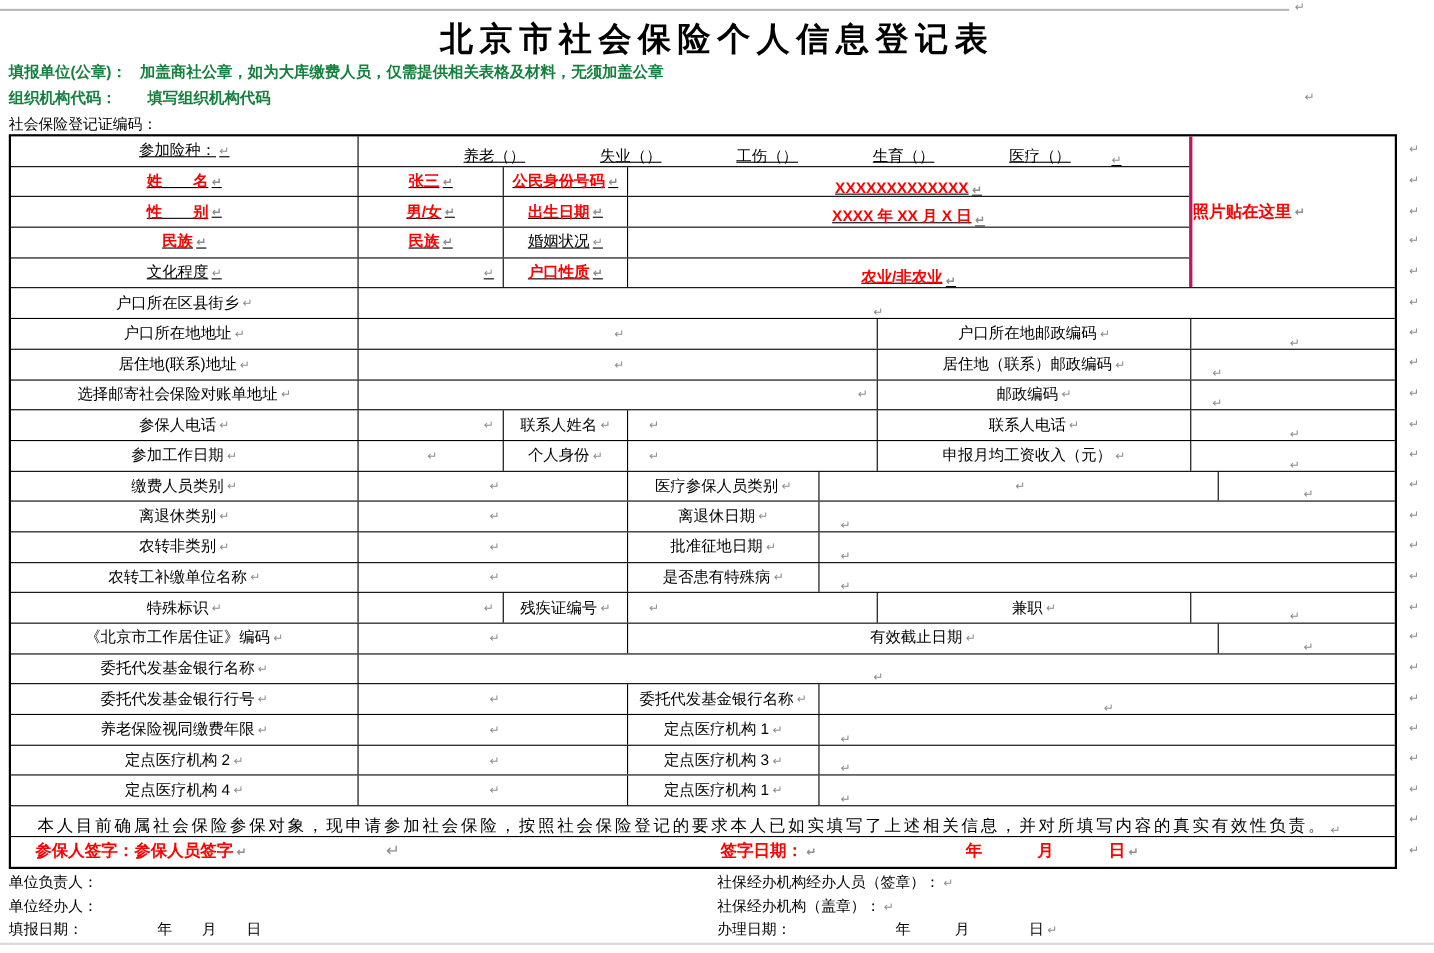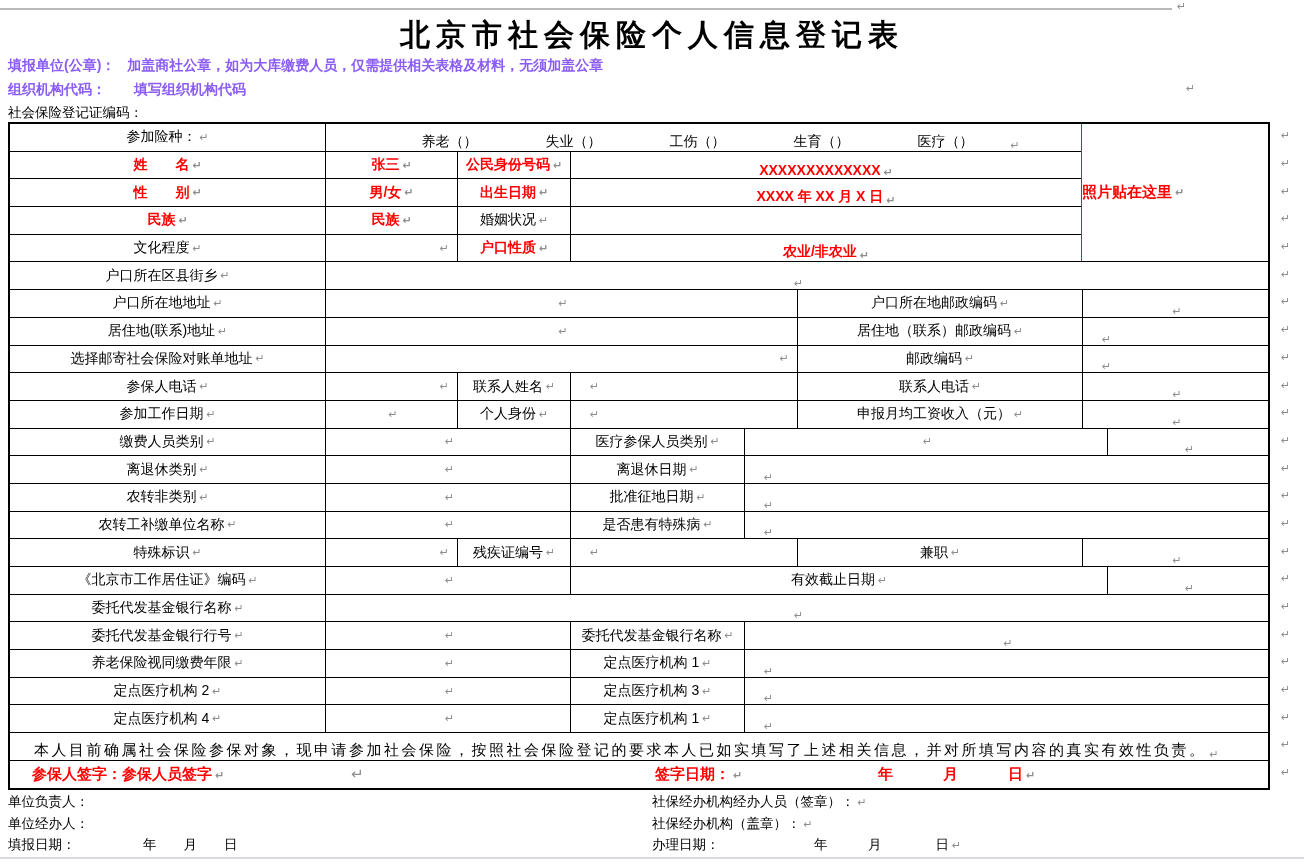--- a/index.html
+++ b/index.html
@@ -10,31 +10,31 @@
   
   .topline{position:absolute;top:8px;left:0;width:1172px;border-top:2px solid #b9b9b9;}
   .toppc{position:absolute;top:1px;left:1174px;}
   .note2pc{position:absolute;top:83px;left:1183px;}
 
   .pc{color:#8d8d8d;font-size:11px;font-family:"DejaVu Sans",sans-serif;margin-left:3px;flex:none;line-height:1;}
 
   .title{position:absolute;top:15px;left:0;width:1304px;text-align:center;
     font-family:"Liberation Serif",serif;font-weight:bold;font-size:30px;letter-spacing:6px;white-space:nowrap;}
 
-  .note{position:absolute;left:8px;color:#8b5cf6;font-weight:bold;font-size:14px;white-space:nowrap;}
+  .note{position:absolute;left:8px;color:#15803d;font-weight:bold;font-size:14px;white-space:nowrap;}
   .note1{top:57px;} .note2{top:81px;}
   .note1 .ntxt{margin-left:12px;} .note2 .ntxt{margin-left:28px;}
   .regno{position:absolute;left:8px;top:104px;font-size:13.5px;color:#000;}
 
   
   .tbl{position:absolute;left:8px;top:122px;width:1262px;border:2px solid #000;box-sizing:border-box;background:#fff;}
   .row{display:flex;height:26.7px;border-bottom:1px solid #000;align-items:stretch;}
   .row:last-child{border-bottom:none;}
   .grpA{display:flex;border-bottom:1px solid #000;}
-  .grpA-left{width:1071px;border-right:1px solid #be185d;flex:none;}
+  .grpA-left{width:1071px;border-right:3px solid #be185d;flex:none;text-decoration:underline;}
   .grpA-left .row:last-child{border-bottom:none;}
   .photo{flex:1;display:flex;align-items:center;justify-content:flex-start;}
 
   .c{display:flex;align-items:center;justify-content:center;border-right:1px solid #000;
      box-sizing:border-box;font-size:14px;overflow:hidden;white-space:nowrap;}
   .c:last-child{border-right:none;}
   .c.lt{justify-content:flex-start;padding-left:16px;}
   .c.rt{justify-content:flex-end;padding-right:8px;}
   .fx{flex:1;align-items:flex-end;}
   .w316{width:316px;flex:none;} .w132{width:132px;flex:none;} .w113{width:113px;flex:none;}

